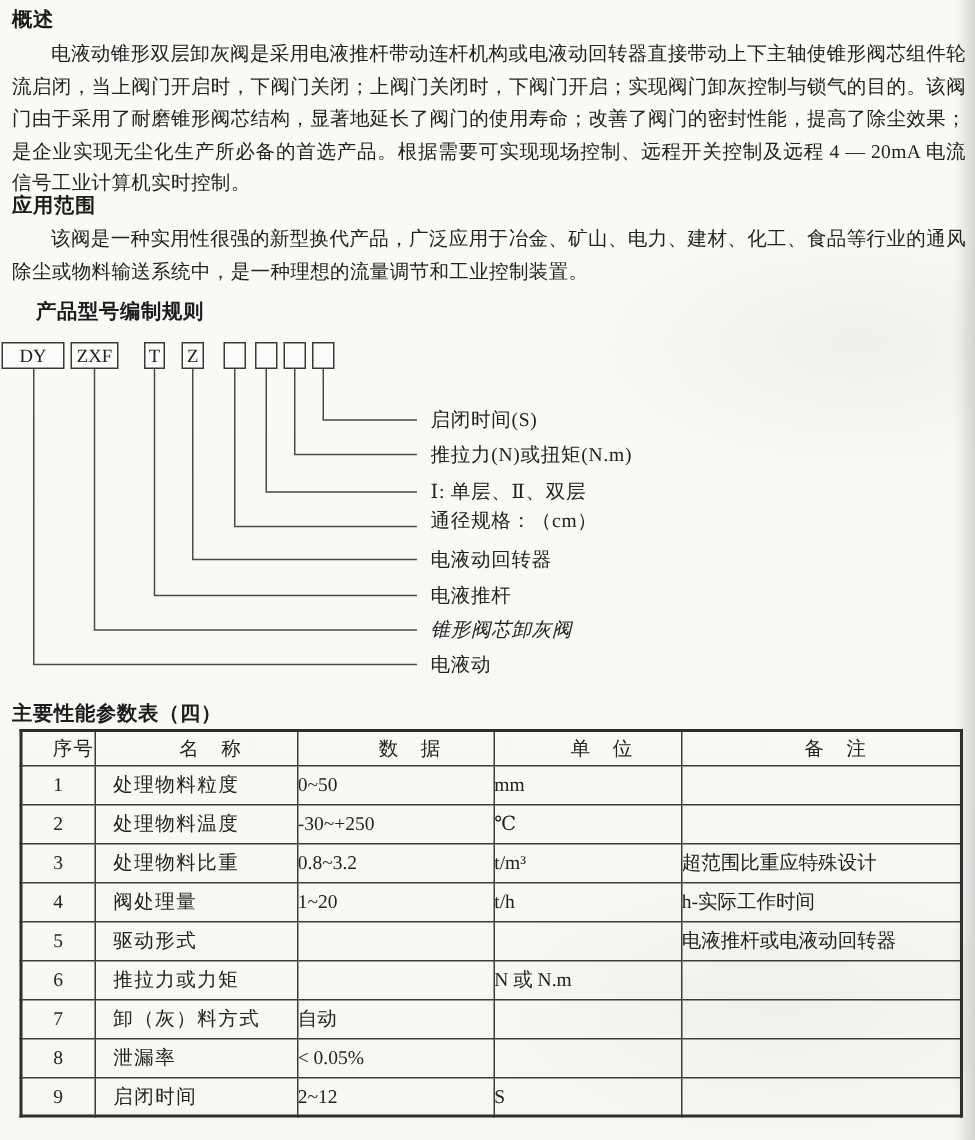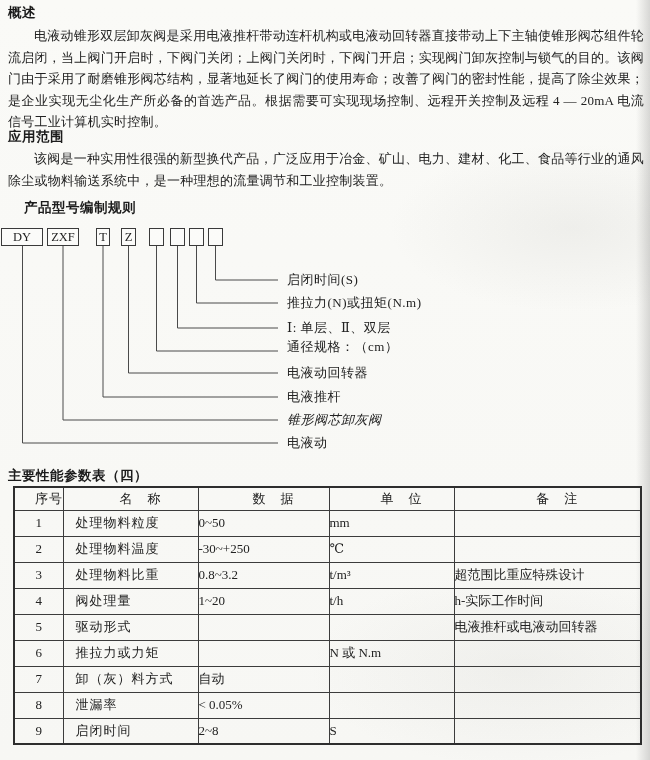--- a/index.html
+++ b/index.html
@@ -220,20 +220,20 @@
       <tr>
         <td class="c-idx">8</td>
         <td class="c-name">泄漏率</td>
         <td>&lt; 0.05%</td>
         <td></td>
         <td></td>
       </tr>
       <tr>
         <td class="c-idx">9</td>
         <td class="c-name">启闭时间</td>
-        <td>2~8</td>
+        <td>2~12</td>
         <td>S</td>
         <td></td>
       </tr>
     </tbody>
   </table>
 
 </div>
 
 </body></html>

